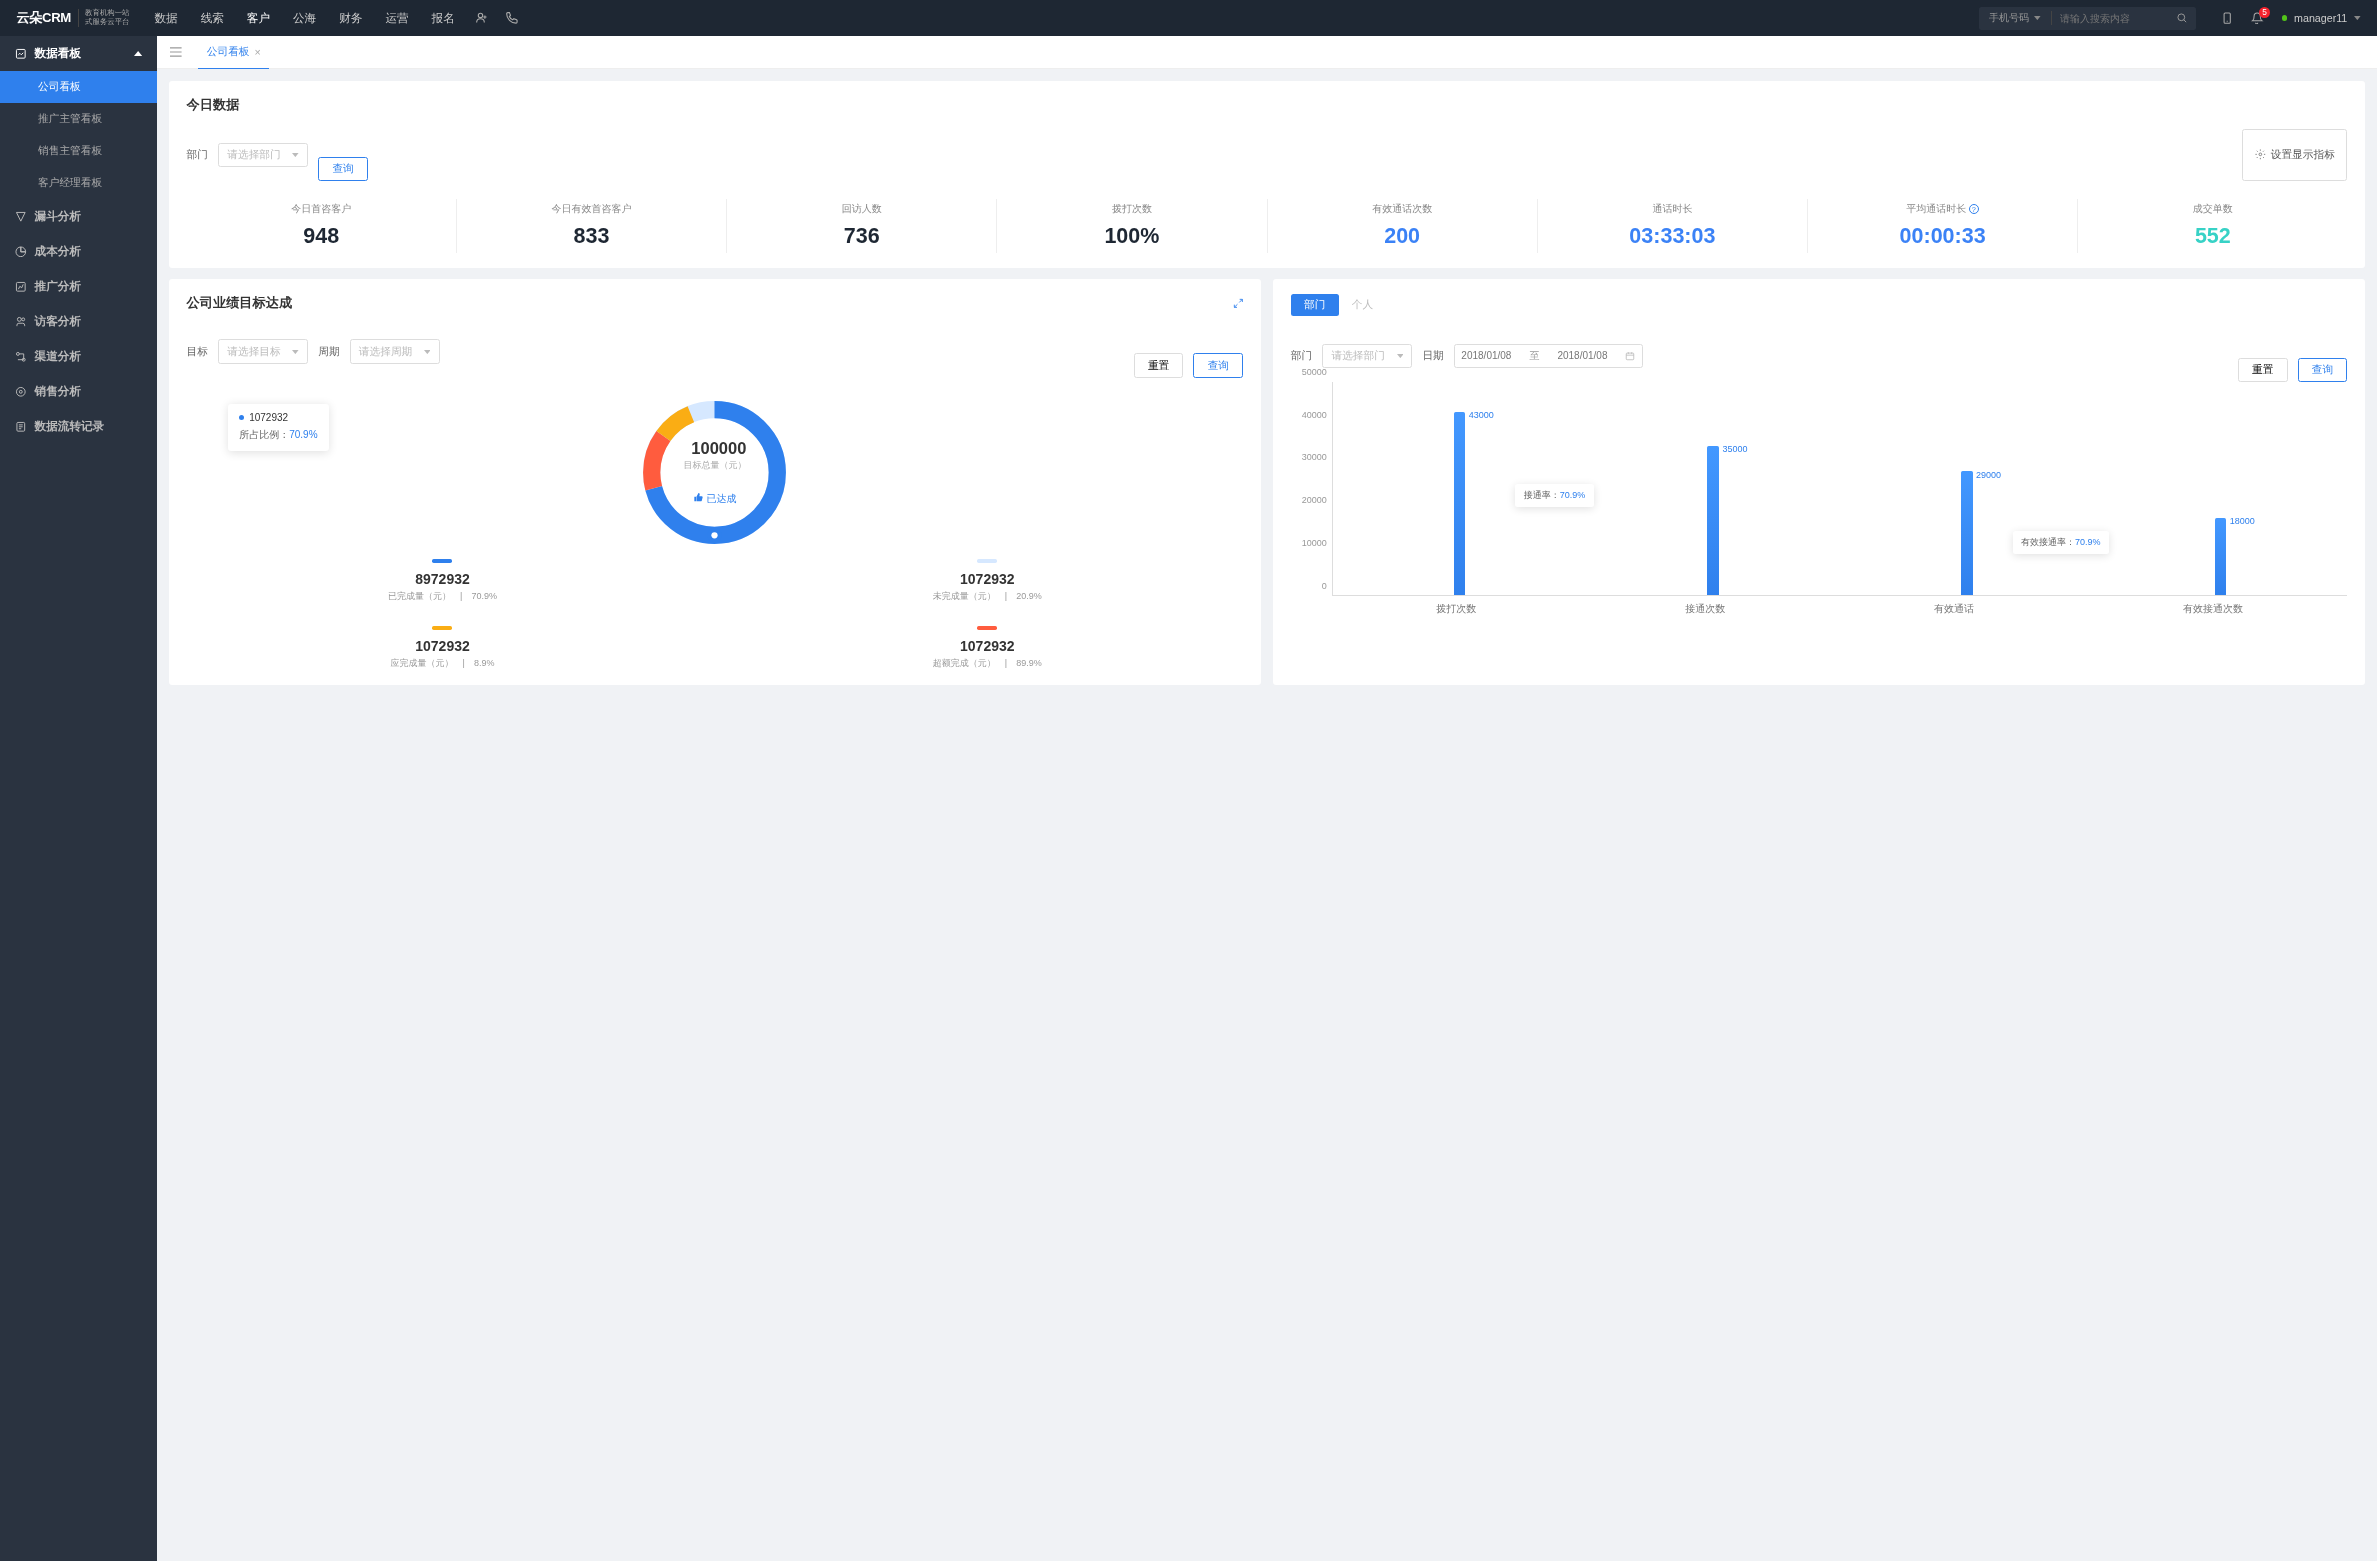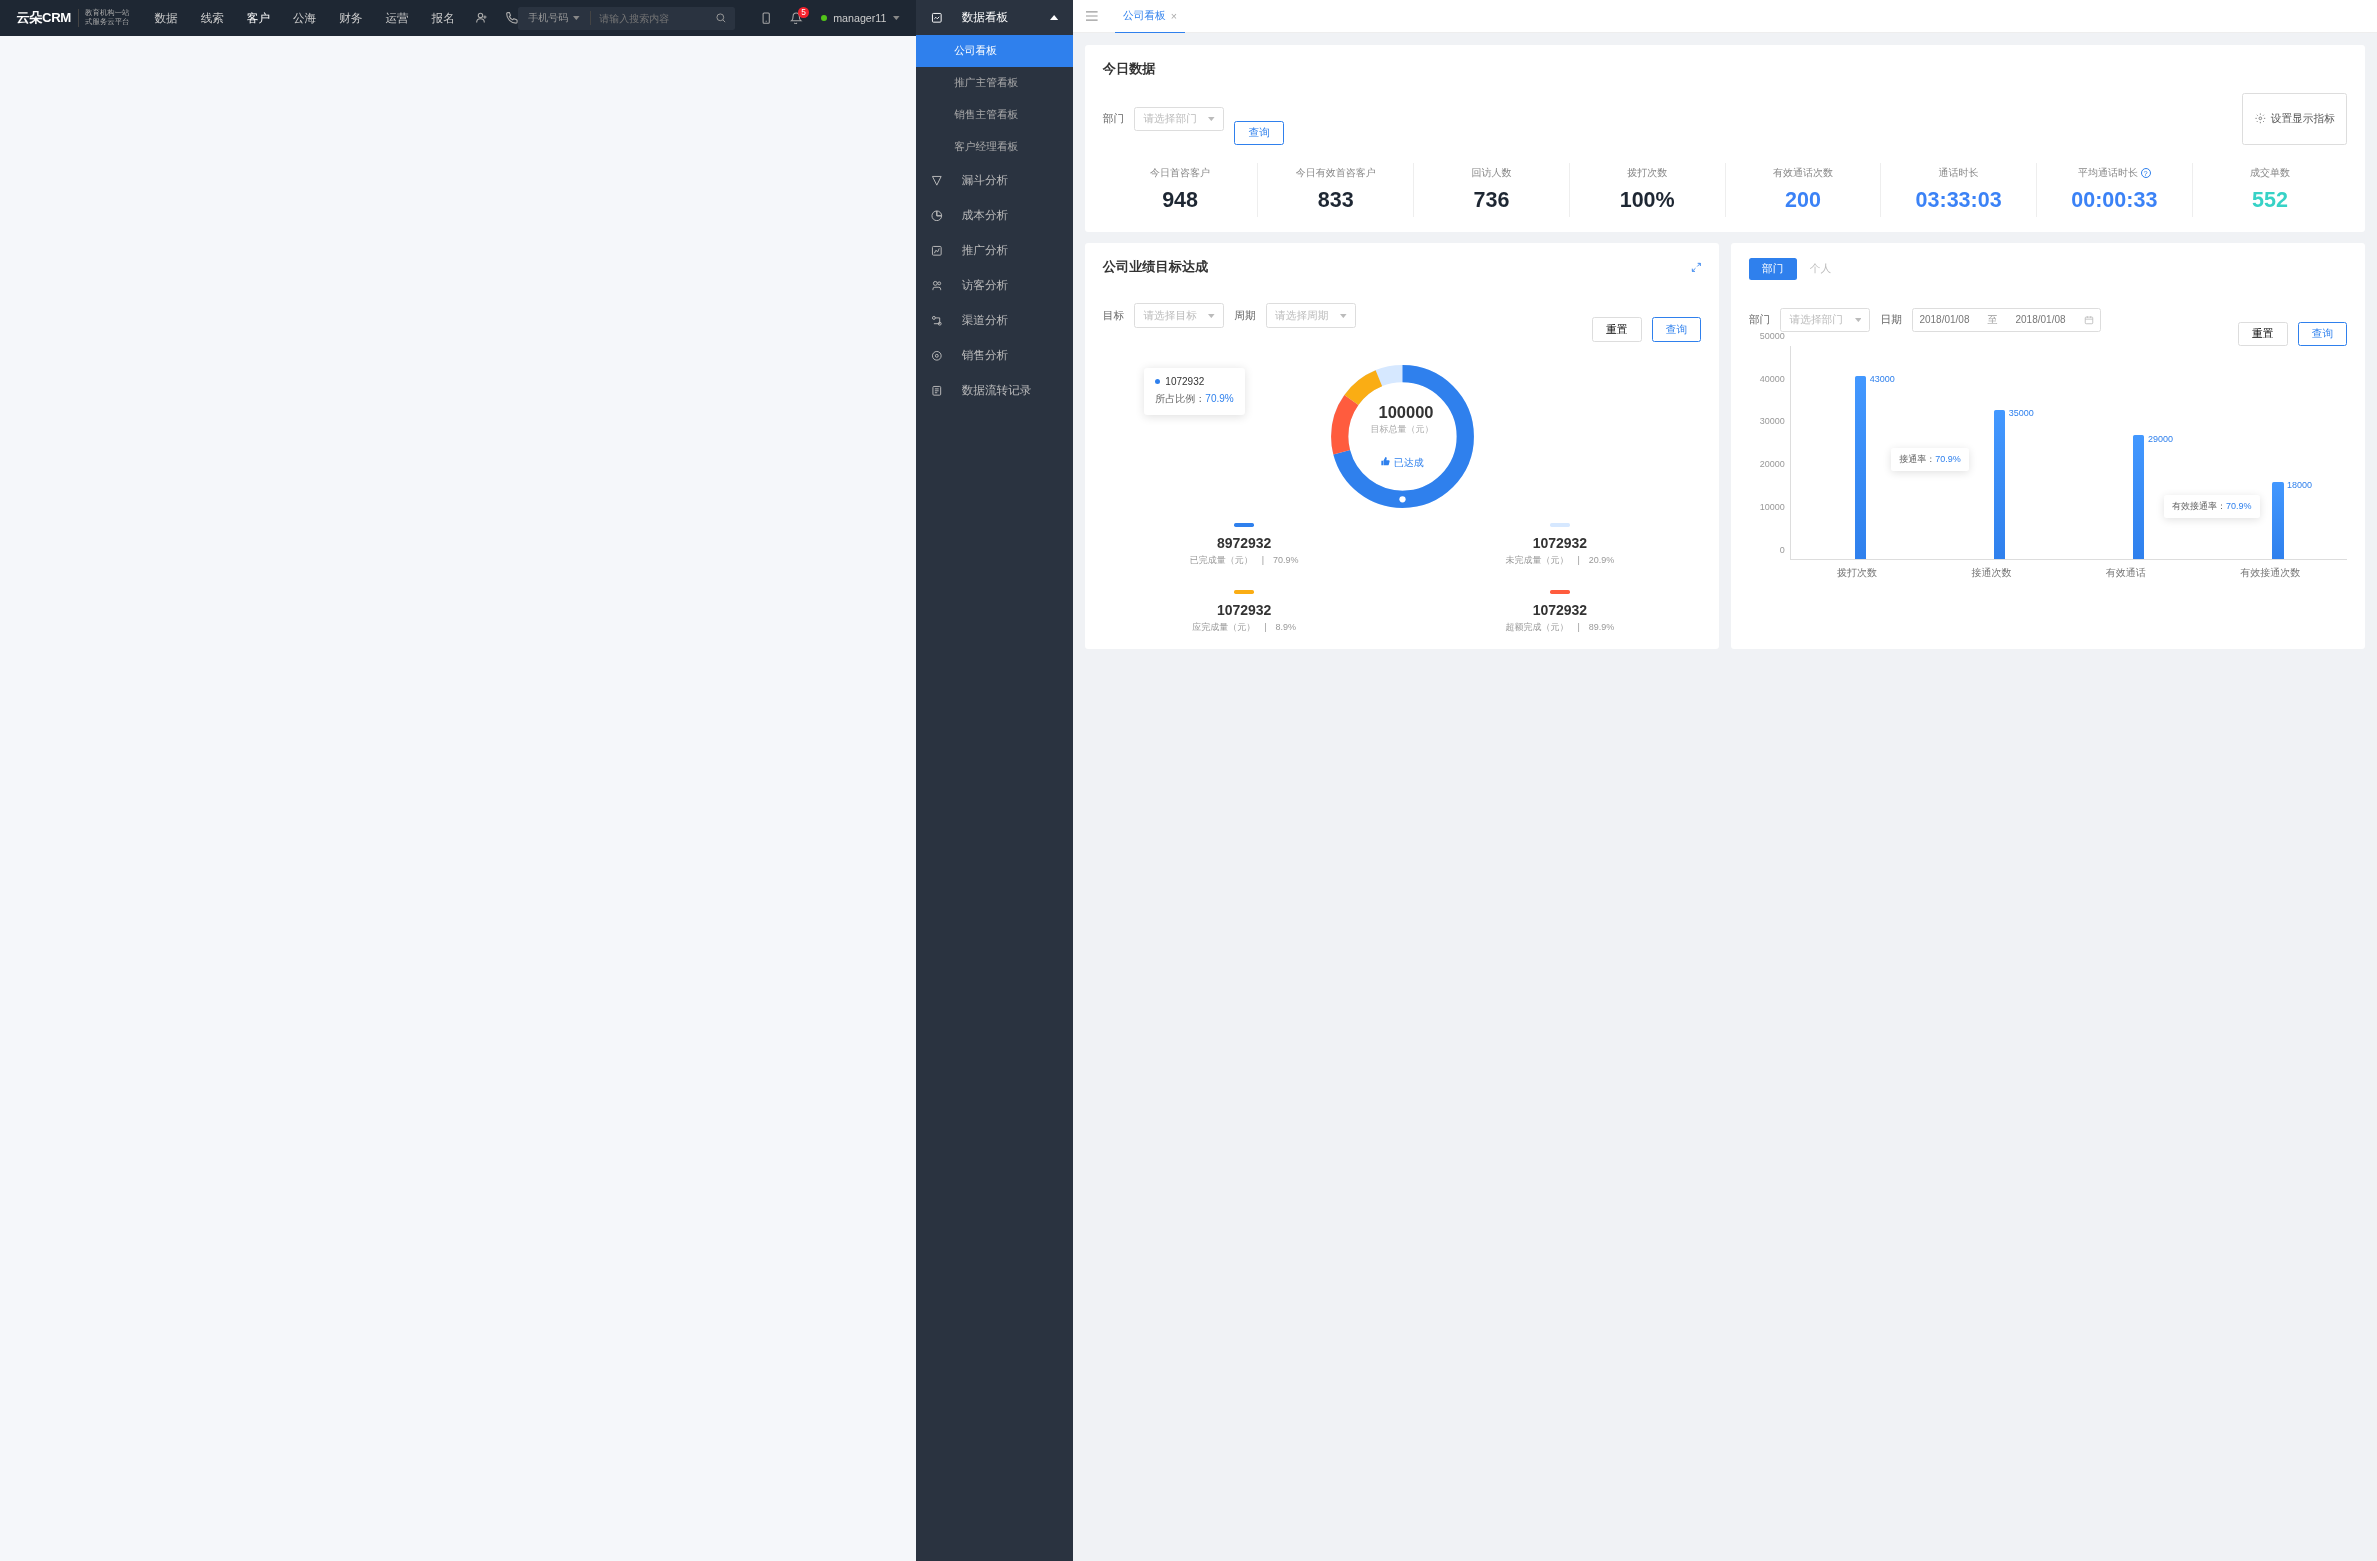--- a/index.html
+++ b/index.html
@@ -1,17 +1,17 @@
 <!DOCTYPE html>
 <html style="font-size:13.2px"><head>
 <meta charset="utf-8">
 <style>
 * { margin: 0; padding: 0; box-sizing: border-box; }
 body { font-family: -apple-system, "PingFang SC", "Microsoft YaHei", sans-serif; background: #f5f7fa; color: #333; font-size: 10.7px; overflow: hidden; }
-.app { display: flex; flex-direction: row; height: 100vh; }
+.app { display: flex; flex-direction: column; height: 100vh; }
 
 
 .header { background: #1e2733; height: 36px; display: flex; align-items: center; padding: 0 16.5px; color: #ccc; }
 .logo { display: flex; align-items: center; margin-right: 25px; }
 .logo-main { color: #fff; font-size: 13.2px; font-weight: bold; letter-spacing: -0.4px; }
 .logo-sub { font-size: 7.4px; color: #aaa; border-left: 0.8px solid #444; padding-left: 6.6px; margin-left: 6.6px; line-height: 1.2; }
 .nav { display: flex; gap: 23px; }
 .nav-item { color: #ccc; font-size: 11.6px; cursor: pointer; padding: 3.3px 0; }
 .nav-item.active { color: #fff; }
 .header-icons { display: flex; gap: 16.5px; margin-left: 20.6px; align-items: center; }
@@ -22,21 +22,21 @@
 .search-btn { padding: 0 8.3px; color: #999; }
 .header-right { display: flex; align-items: center; gap: 18px; margin-left: 25px; }
 .badge { background: #f5222d; color: #fff; border-radius: 6.6px; font-size: 8.3px; padding: 0 3.3px; min-width: 11.6px; height: 11.6px; line-height: 11.6px; text-align: center; position: absolute; top: -5px; right: -6.6px; }
 .icon-wrap { position: relative; color: #aaa; }
 .user-info { display: flex; align-items: center; gap: 6.6px; color: #ccc; font-size: 10.7px; }
 .user-dot { width: 5.8px; height: 5.8px; border-radius: 50%; background: #52c41a; }
 
 
 .body { display: flex; flex: 1; overflow: hidden; }
 .sidebar { width: 157px; background: #2a3340; color: #bbb; overflow-y: auto; }
-.side-group { display: flex; align-items: center; padding: 10px 15px; gap: 19px; cursor: pointer; font-size: 11.6px; }
+.side-group { display: flex; align-items: center; padding: 10px 15px; gap: 8px; cursor: pointer; font-size: 11.6px; font-weight: bold; }
 .side-group.expanded { color: #fff; }
 .side-sub { padding: 9px 15px 9px 38px; cursor: pointer; font-size: 10.7px; color: #aaa; }
 .side-sub.active { background: #2f80ed; color: #fff; }
 .side-icon { width: 11.6px; height: 11.6px; display: inline-block; }
 .chev { margin-left: auto; }
 
 
 .main { flex: 1; overflow-y: auto; background: #f0f2f5; display: flex; flex-direction: column; }
 .tab-bar { background: #fff; height: 33px; display: flex; align-items: center; padding: 0 8.3px; border-bottom: 0.8px solid #eee; gap: 11.6px; }
 .tab-menu-icon { color: #999; padding: 0 5px; }

